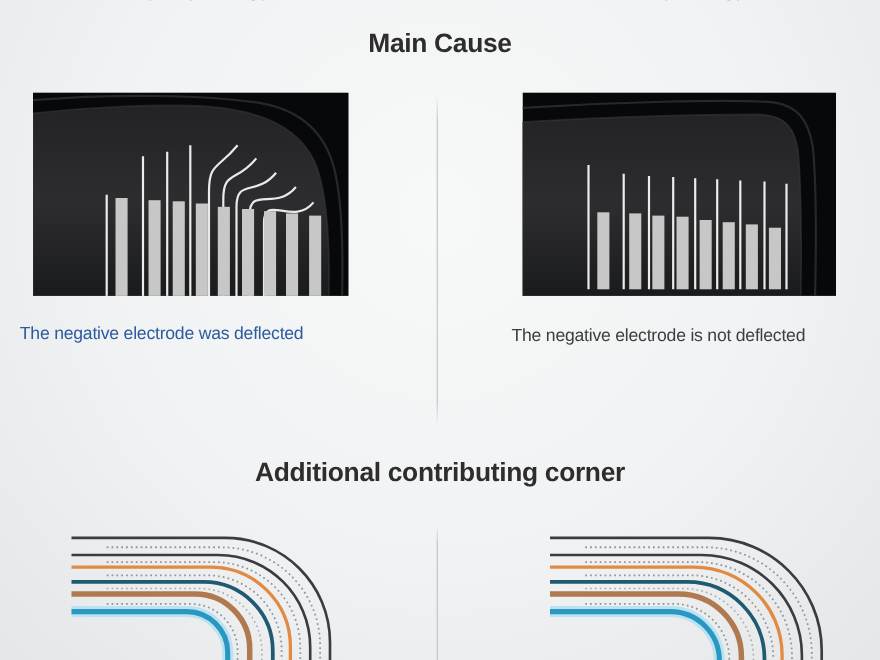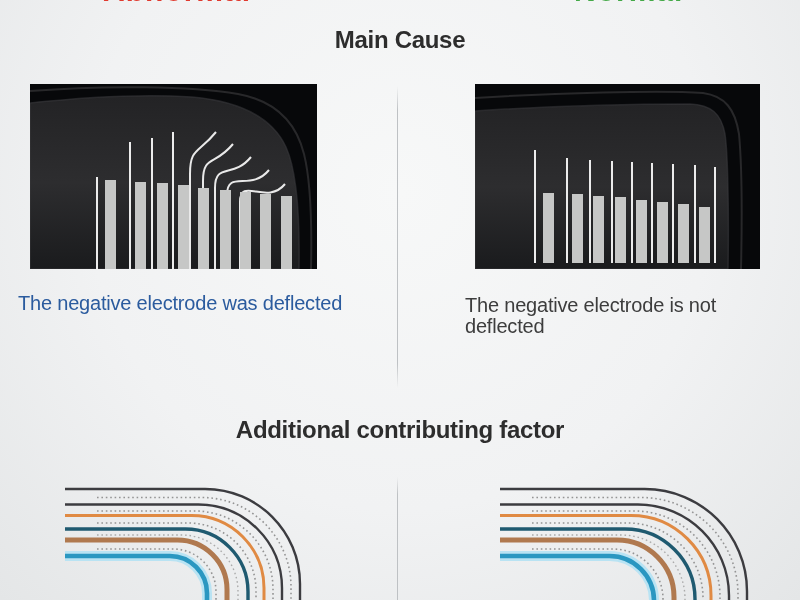--- a/index.html
+++ b/index.html
@@ -13,21 +13,21 @@
                  font-size:24px;font-weight:bold;color:#2d2d2d;letter-spacing:-0.3px;}
   #title-main{top:26px;}
   #title-additional{top:416px;}
   .divider{position:absolute;left:397px;width:1px;
            background:linear-gradient(180deg, rgba(190,193,196,0) 0%, #bec1c4 8%, #bec1c4 92%, rgba(190,193,196,0) 100%);}
   #divider-main{top:86px;height:302px;}
   #divider-additional{top:477px;height:123px;background:linear-gradient(180deg, rgba(190,193,196,0) 0%, #bec1c4 14%, #bec1c4 100%);}
   .xray{position:absolute;top:84px;height:185px;display:block;}
   #xray-abnormal{left:30px;width:287px;}
   #xray-normal{left:475px;width:285px;}
-  .caption{position:absolute;font-size:20px;line-height:21px;letter-spacing:-0.2px;}
+  .caption{position:absolute;font-size:16px;line-height:21px;letter-spacing:-0.2px;}
   #caption-abnormal{left:18px;top:293px;}
   #caption-normal{left:465px;top:295px;}
   .layers{position:absolute;top:480px;height:120px;display:block;}
   #layers-abnormal{left:55px;width:280px;}
   #layers-normal{left:490px;width:300px;}
 </style>
 </head>
 <body>
 
 <div class="stage">
@@ -102,21 +102,21 @@
       <rect x="203" y="120" width="11" height="59" fill="#c6c7c6"></rect>
       <rect x="224" y="123" width="11" height="56" fill="#c6c7c6"></rect>
     </svg>
 
   <div id="caption-abnormal" class="caption">
     <div style="color: rgb(43, 91, 158);">The negative electrode was deflected</div>
   </div>
 
   <div id="caption-normal" class="caption" style="color: rgb(61, 61, 61);">The negative electrode is not deflected</div>
 
-  <div id="title-additional" class="section-title">Additional contributing factor</div>
+  <div id="title-additional" class="section-title">Additional contributing corner</div>
 
   <div id="divider-additional" class="divider"></div>
 
   <svg id="layers-abnormal" class="layers" xmlns="http://www.w3.org/2000/svg" viewBox="0 0 280 120">
       <path d="M10 9 L150.1 9 C202.5 9 245 51.5 245 103.9 L245 150" fill="none" stroke="#3c3c40" stroke-width="2.4"></path>
       <path d="M42 17.5 L146.7 17.5 C196.0 17.5 236 57.5 236 106.8 L236 150" fill="none" stroke="#949494" stroke-width="1.6" stroke-dasharray="1.6 2.8"></path>
       <path d="M10 24.5 L143.3 24.5 C189.5 24.5 227 62.0 227 108.2 L227 150" fill="none" stroke="#3c3c40" stroke-width="2.4"></path>
       <path d="M42 31 L139.9 31 C183.0 31 218 66.0 218 109.1 L218 150" fill="none" stroke="#949494" stroke-width="1.6" stroke-dasharray="1.6 2.8"></path>
       <path d="M10 35.5 L136.5 35.5 C176.5 35.5 209 68.0 209 108.0 L209 150" fill="none" stroke="#e08a43" stroke-width="3"></path>
       <path d="M42 43 L133.4 43 C170.7 43 201 73.3 201 110.6 L201 150" fill="none" stroke="#949494" stroke-width="1.6" stroke-dasharray="1.6 2.8"></path>

